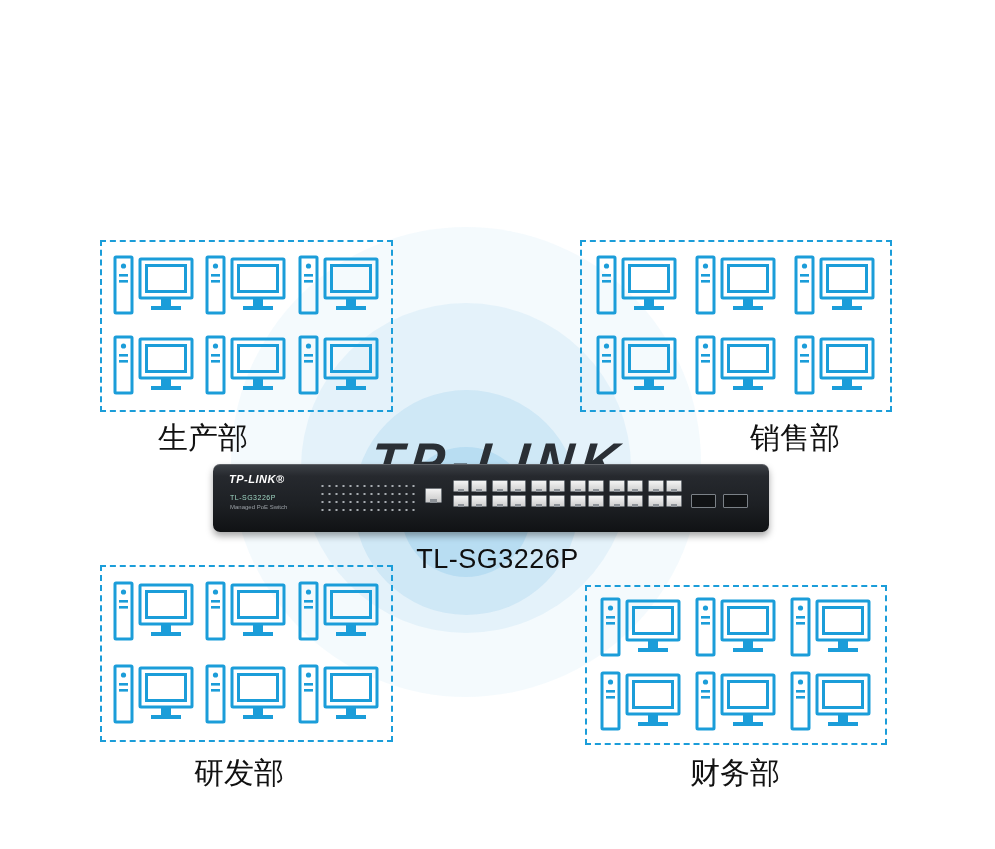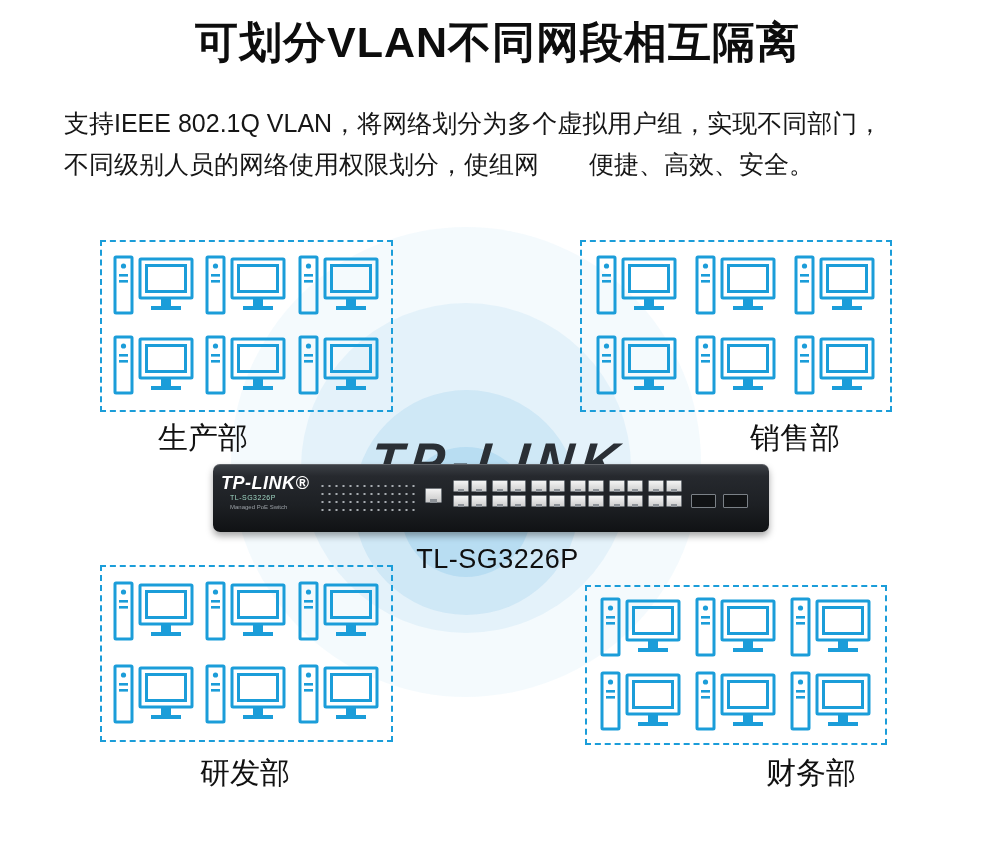--- a/index.html
+++ b/index.html
@@ -41,21 +41,21 @@
     font-size:52px;font-weight:800;font-style:italic;letter-spacing:7px;
     color:#2a2f35;transform:skewX(-6deg) scaleY(1.05);z-index:1;white-space:nowrap;
   }
 
   .switch-wrap{position:absolute;left:213px;top:452px;width:556px;height:92px;z-index:2}
   .switch-body{
     position:absolute;left:0;top:12px;width:556px;height:68px;border-radius:7px;
     background:linear-gradient(#3d4147 0%,#26292e 18%,#1d2024 60%,#101214 100%);
     box-shadow:0 4px 7px rgba(0,0,0,.35), inset 0 1px 0 rgba(255,255,255,.18);
   }
-  .sw-brand{position:absolute;left:8px;top:9px;color:#fff;font-size:18px;font-weight:800;font-style:italic;letter-spacing:.5px}
+  .sw-brand{position:absolute;left:16px;top:9px;color:#fff;font-size:11px;font-weight:800;font-style:italic;letter-spacing:.5px}
   .sw-model{position:absolute;left:17px;top:30px;color:#9fd6c3;font-size:7px;letter-spacing:.5px}
   .sw-sub{position:absolute;left:17px;top:40px;color:#9aa0a6;font-size:6px}
   .sw-leds{
     position:absolute;left:106px;top:18px;width:98px;height:30px;opacity:.8;
     background-image:radial-gradient(#c9ced3 .9px, transparent 1.3px);
     background-size:7px 8px;
   }
   .console-port{
     position:absolute;left:212px;top:24px;width:17px;height:15px;border-radius:1px;
     background:linear-gradient(#f2f2f2,#c9c9c9);border:1px solid #71767b;
@@ -76,23 +76,21 @@
 </head>
 <body>
 
 <div class="stage">
 
   <div class="circle c1"></div>
   <div class="circle c2"></div>
   <div class="circle c3"></div>
   <div class="circle c4"></div>
 
-  <h1 class="title">可划分VLAN不同网段相互隔离</h1>
-
-  <p class="desc"><span>支持IEEE 802.1Q VLAN，将网络划分为多个虚拟用户组，实现不同部门，</span><br><span>不同级别人员的网络使用权限划分，使组网　　便捷、高效、安全。</span></p>
+
 
   <div class="dept-box" style="left:100px;top:240px;width:293px;height:172px">
       <div class="pc">
   <svg viewBox="0 0 84 64" xmlns="http://www.w3.org/2000/svg">
     <g fill="none" stroke="#1b9dd9" stroke-width="3">
       <rect x="3" y="3" width="17" height="56" rx="1"></rect>
       <rect x="28" y="5" width="52" height="39" rx="1"></rect>
       <rect x="34.5" y="11.5" width="39" height="26"></rect>
     </g>
     <g fill="#1b9dd9">
@@ -475,22 +473,22 @@
       <rect x="7" y="26" width="9" height="2.6"></rect>
       <rect x="49" y="44" width="10" height="8"></rect>
       <rect x="39" y="52" width="30" height="4"></rect>
     </g>
   </svg>
 </div>
     </div>
 
   <div class="dept-label" style="left:158px;top:418px">生产部</div>
   <div class="dept-label" style="left:750px;top:418px">销售部</div>
-  <div class="dept-label" style="left:200px;top:753px">研发部</div>
-  <div class="dept-label" style="left:766px;top:753px">财务部</div>
+  <div class="dept-label" style="left:194px;top:753px">研发部</div>
+  <div class="dept-label" style="left:690px;top:753px">财务部</div>
 
   <div class="watermark">TP-LINK</div>
 
   <div class="switch-wrap">
     <div class="switch-body">
       <div class="sw-brand">TP-LINK®</div>
       <div class="sw-model">TL-SG3226P</div>
       <div class="sw-sub">Managed PoE Switch</div>
       <div class="sw-leds"></div>
       <div class="console-port"></div>

